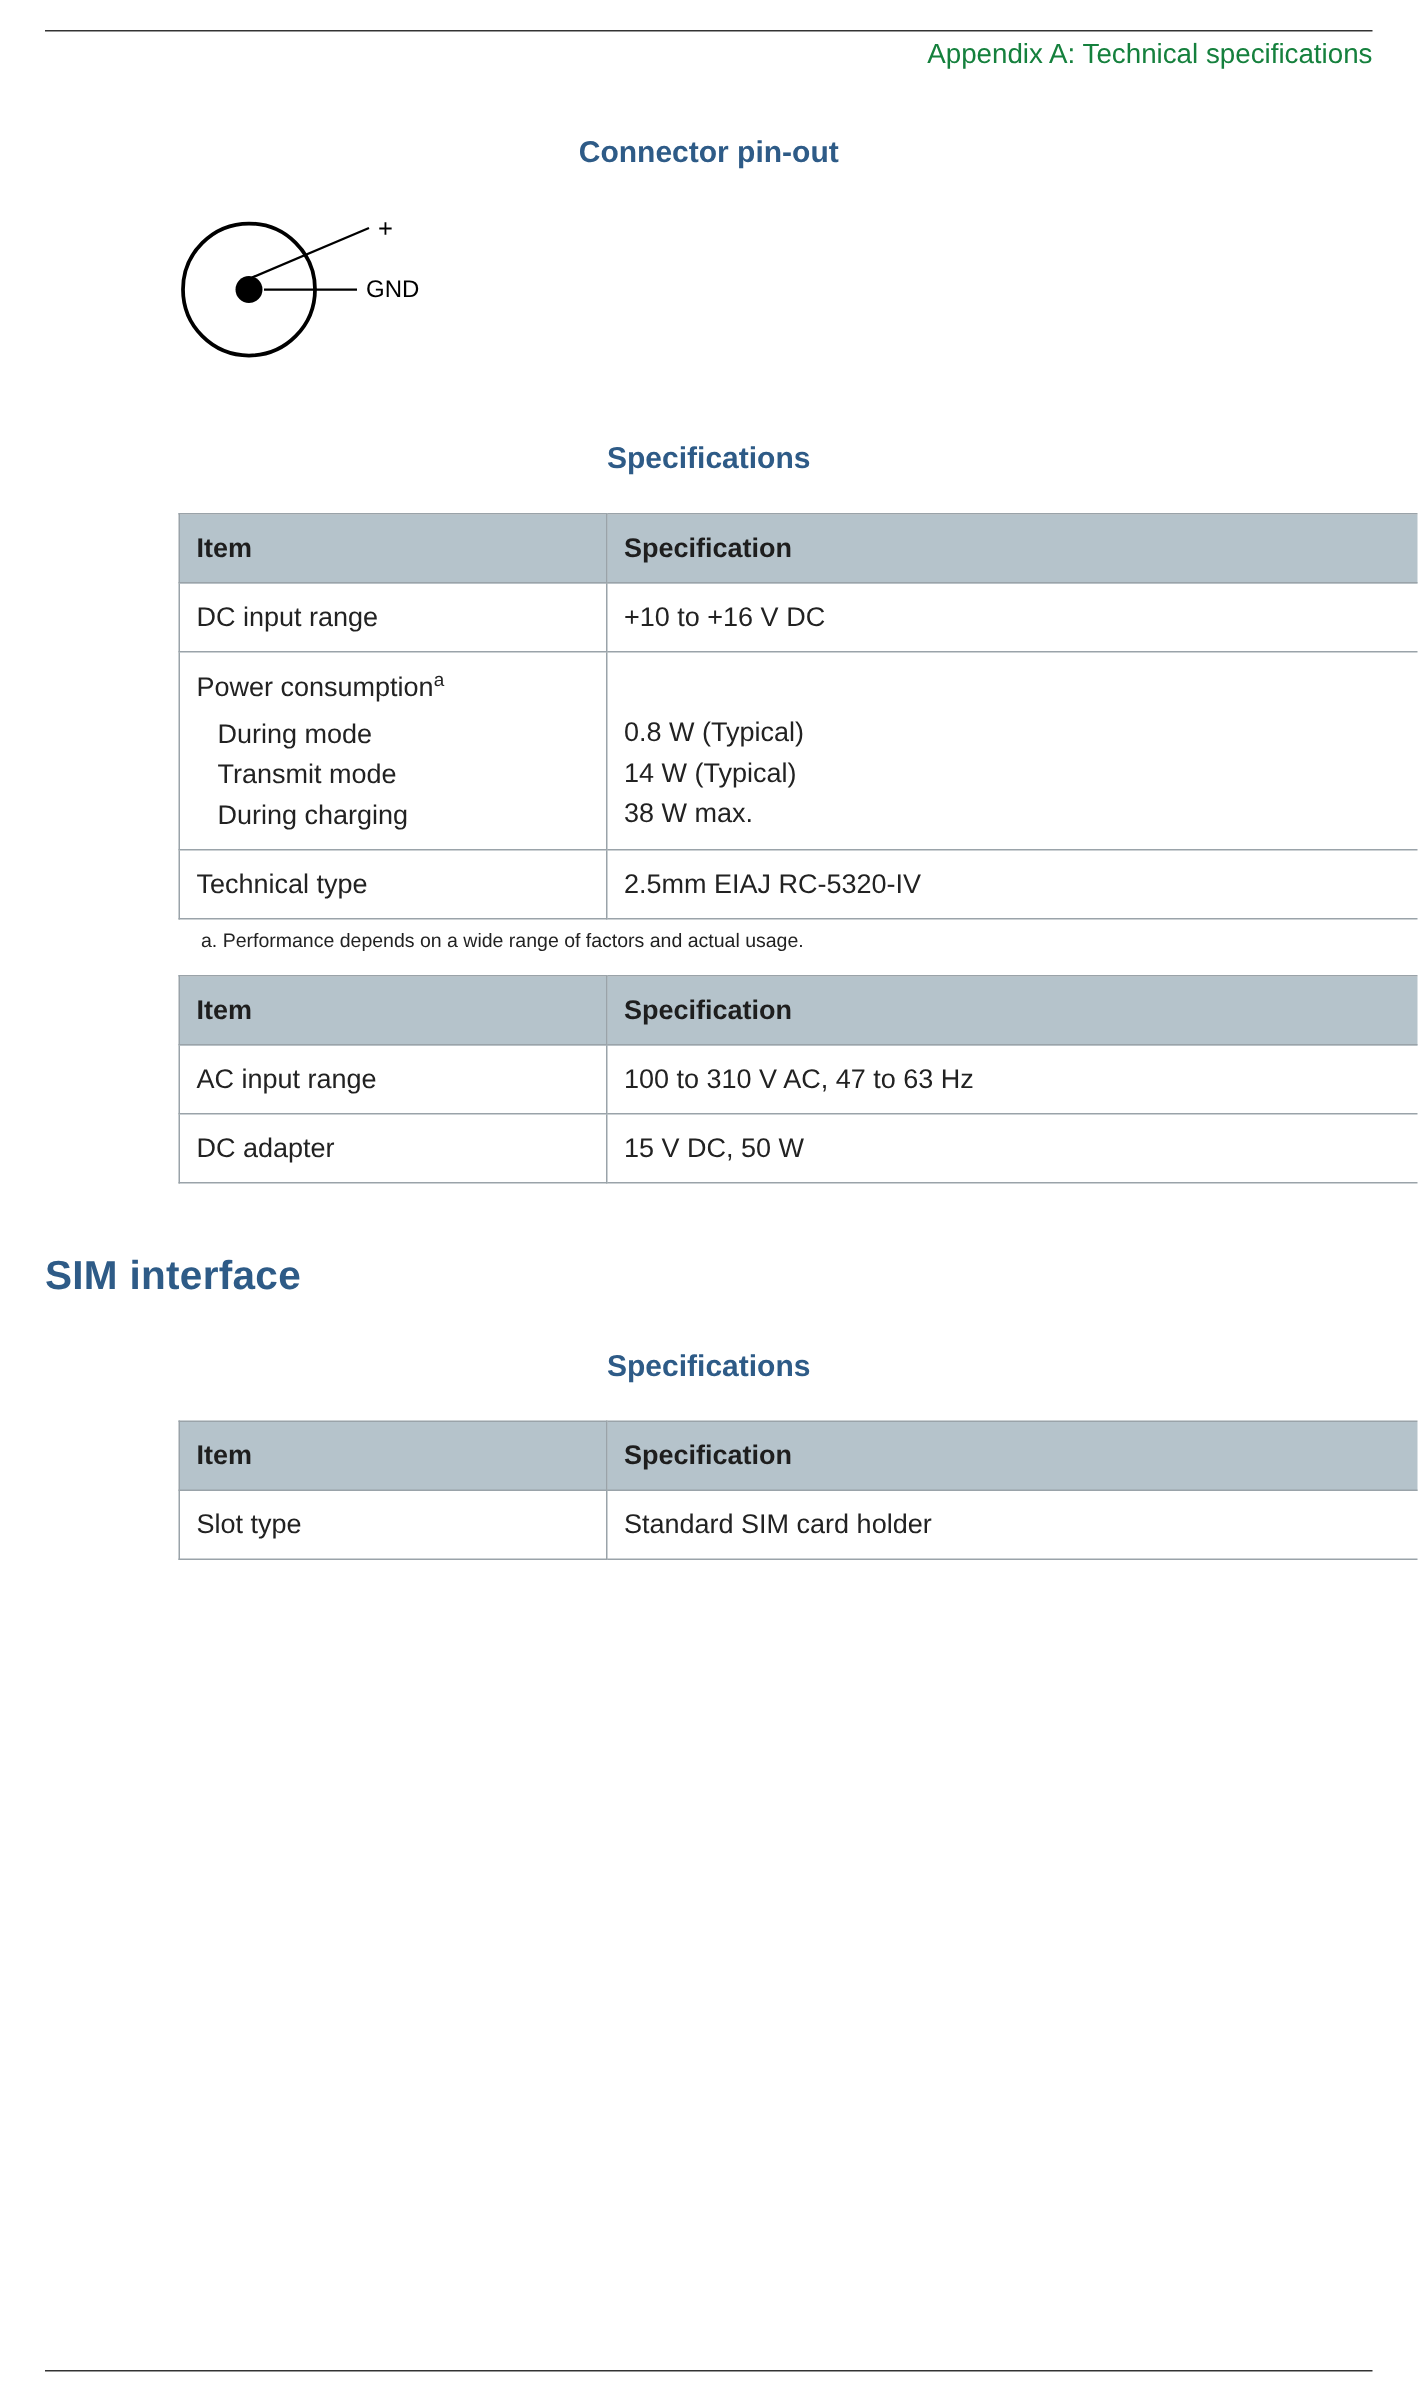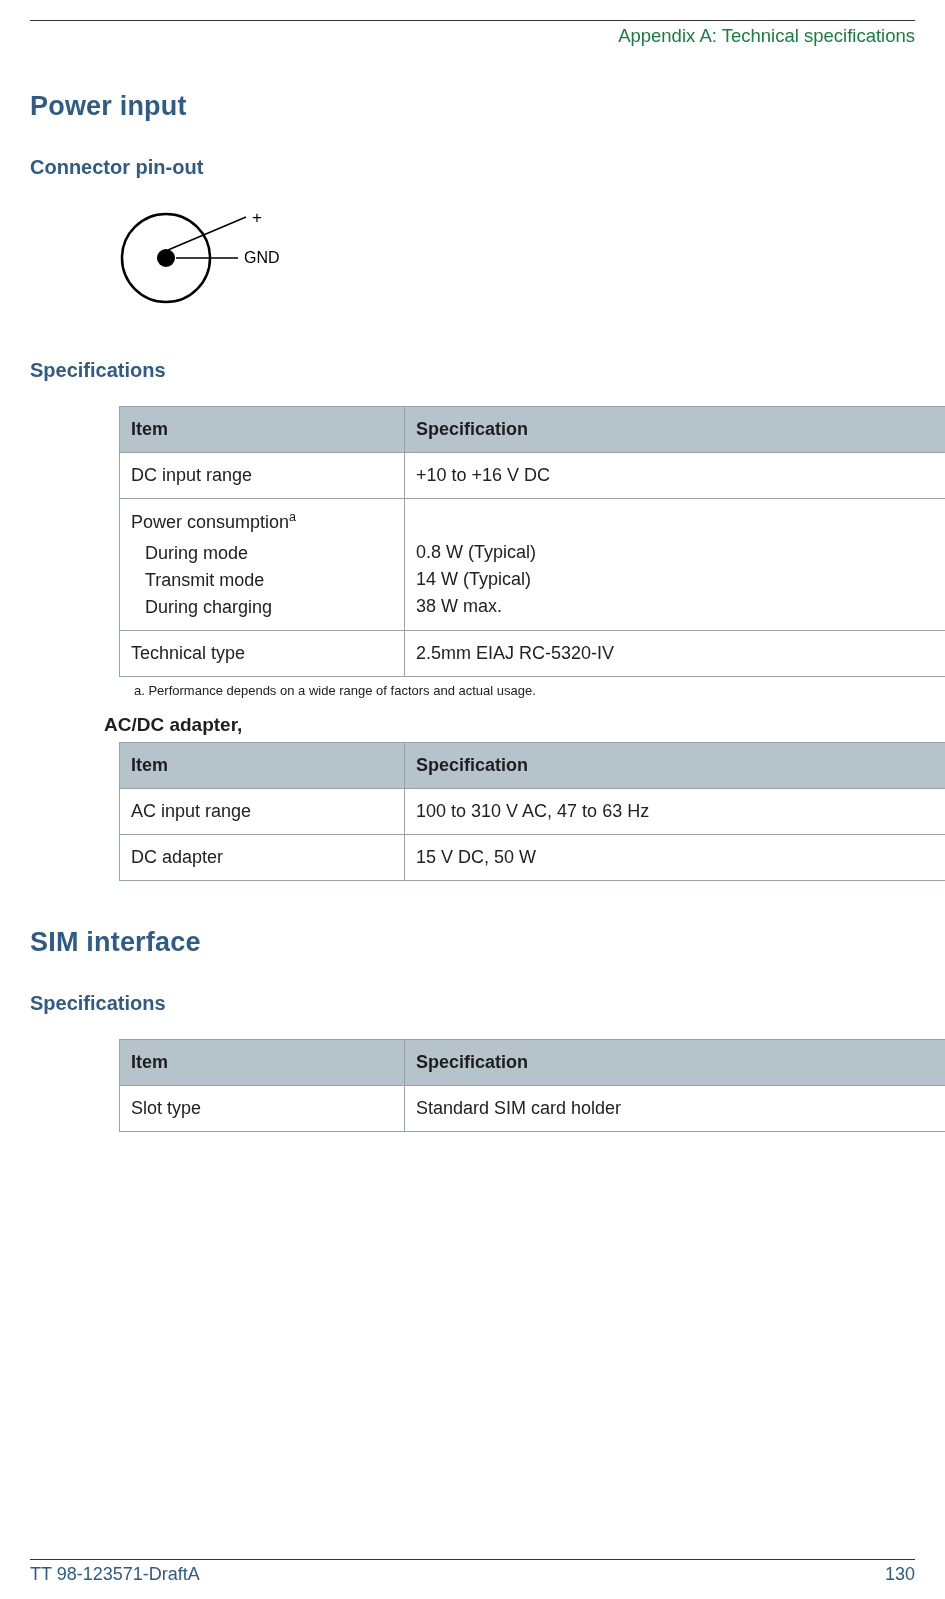--- a/index.html
+++ b/index.html
@@ -34,20 +34,21 @@
     font-size: 27px;
     font-weight: 600;
     margin: 0 0 34px 0;
     letter-spacing: 0.2px;
   }
   h2.sub {
     color: #2e5b87;
     font-size: 20px;
     font-weight: 600;
     margin: 0 0 24px 0;
+    text-align: center;
   }
   .pinout-row {
     display: flex;
     align-items: flex-start;
     margin-left: 74px;
     margin-bottom: 42px;
   }
   .pinout-text {
     width: 400px;
     font-size: 19px;
@@ -120,21 +121,20 @@
   }
 </style>
 </head>
 <body>
 
 <div class="page">
 
   <hr class="top-rule">
   <div class="header-line">Appendix A: Technical specifications</div>
 
-  <h1 class="section">Power input</h1>
 
   <h2 class="sub">Connector pin-out</h2>
 
   <div class="pinout-row">
     <div class="pinout-svg">
       <svg width="190" height="110" viewBox="0 0 190 110">
         <circle cx="50" cy="55" r="44" fill="none" stroke="#000" stroke-width="2.5"></circle>
         <circle cx="50" cy="55" r="9" fill="#000"></circle>
         <line x1="52" y1="47" x2="130" y2="14" stroke="#000" stroke-width="1.5"></line>
         <text x="136" y="20" font-size="17" font-family="Arial, sans-serif" fill="#000">+</text>
@@ -172,21 +172,20 @@
         </td>
       </tr>
       <tr>
         <td>Technical type</td>
         <td>2.5mm EIAJ RC-5320-IV</td>
       </tr>
     </tbody>
       </table>
     <div class="footnote">a.  Performance depends on a wide range of factors and actual usage.</div>
 
-    <div class="subhead">AC/DC adapter,</div>
 
     <table class="spec" style="margin-bottom:46px;">
       <tbody>
           <tr>
         <th class="col-item">Item</th>
         <th>Specification</th>
       </tr>
       <tr>
         <td>AC input range</td>
         <td>100 to 310 V AC, 47 to 63 Hz</td>
@@ -213,19 +212,15 @@
       <tr>
         <td>Slot type</td>
         <td>Standard SIM card holder</td>
       </tr>
     </tbody>
       </table>
   </div>
 
   <div class="footer">
     <hr class="bot-rule">
-    <div class="foot-row">
-      <span>TT 98-123571-DraftA</span>
-      <span>130</span>
-    </div>
   </div>
 
 </div>
 
 </body></html>

